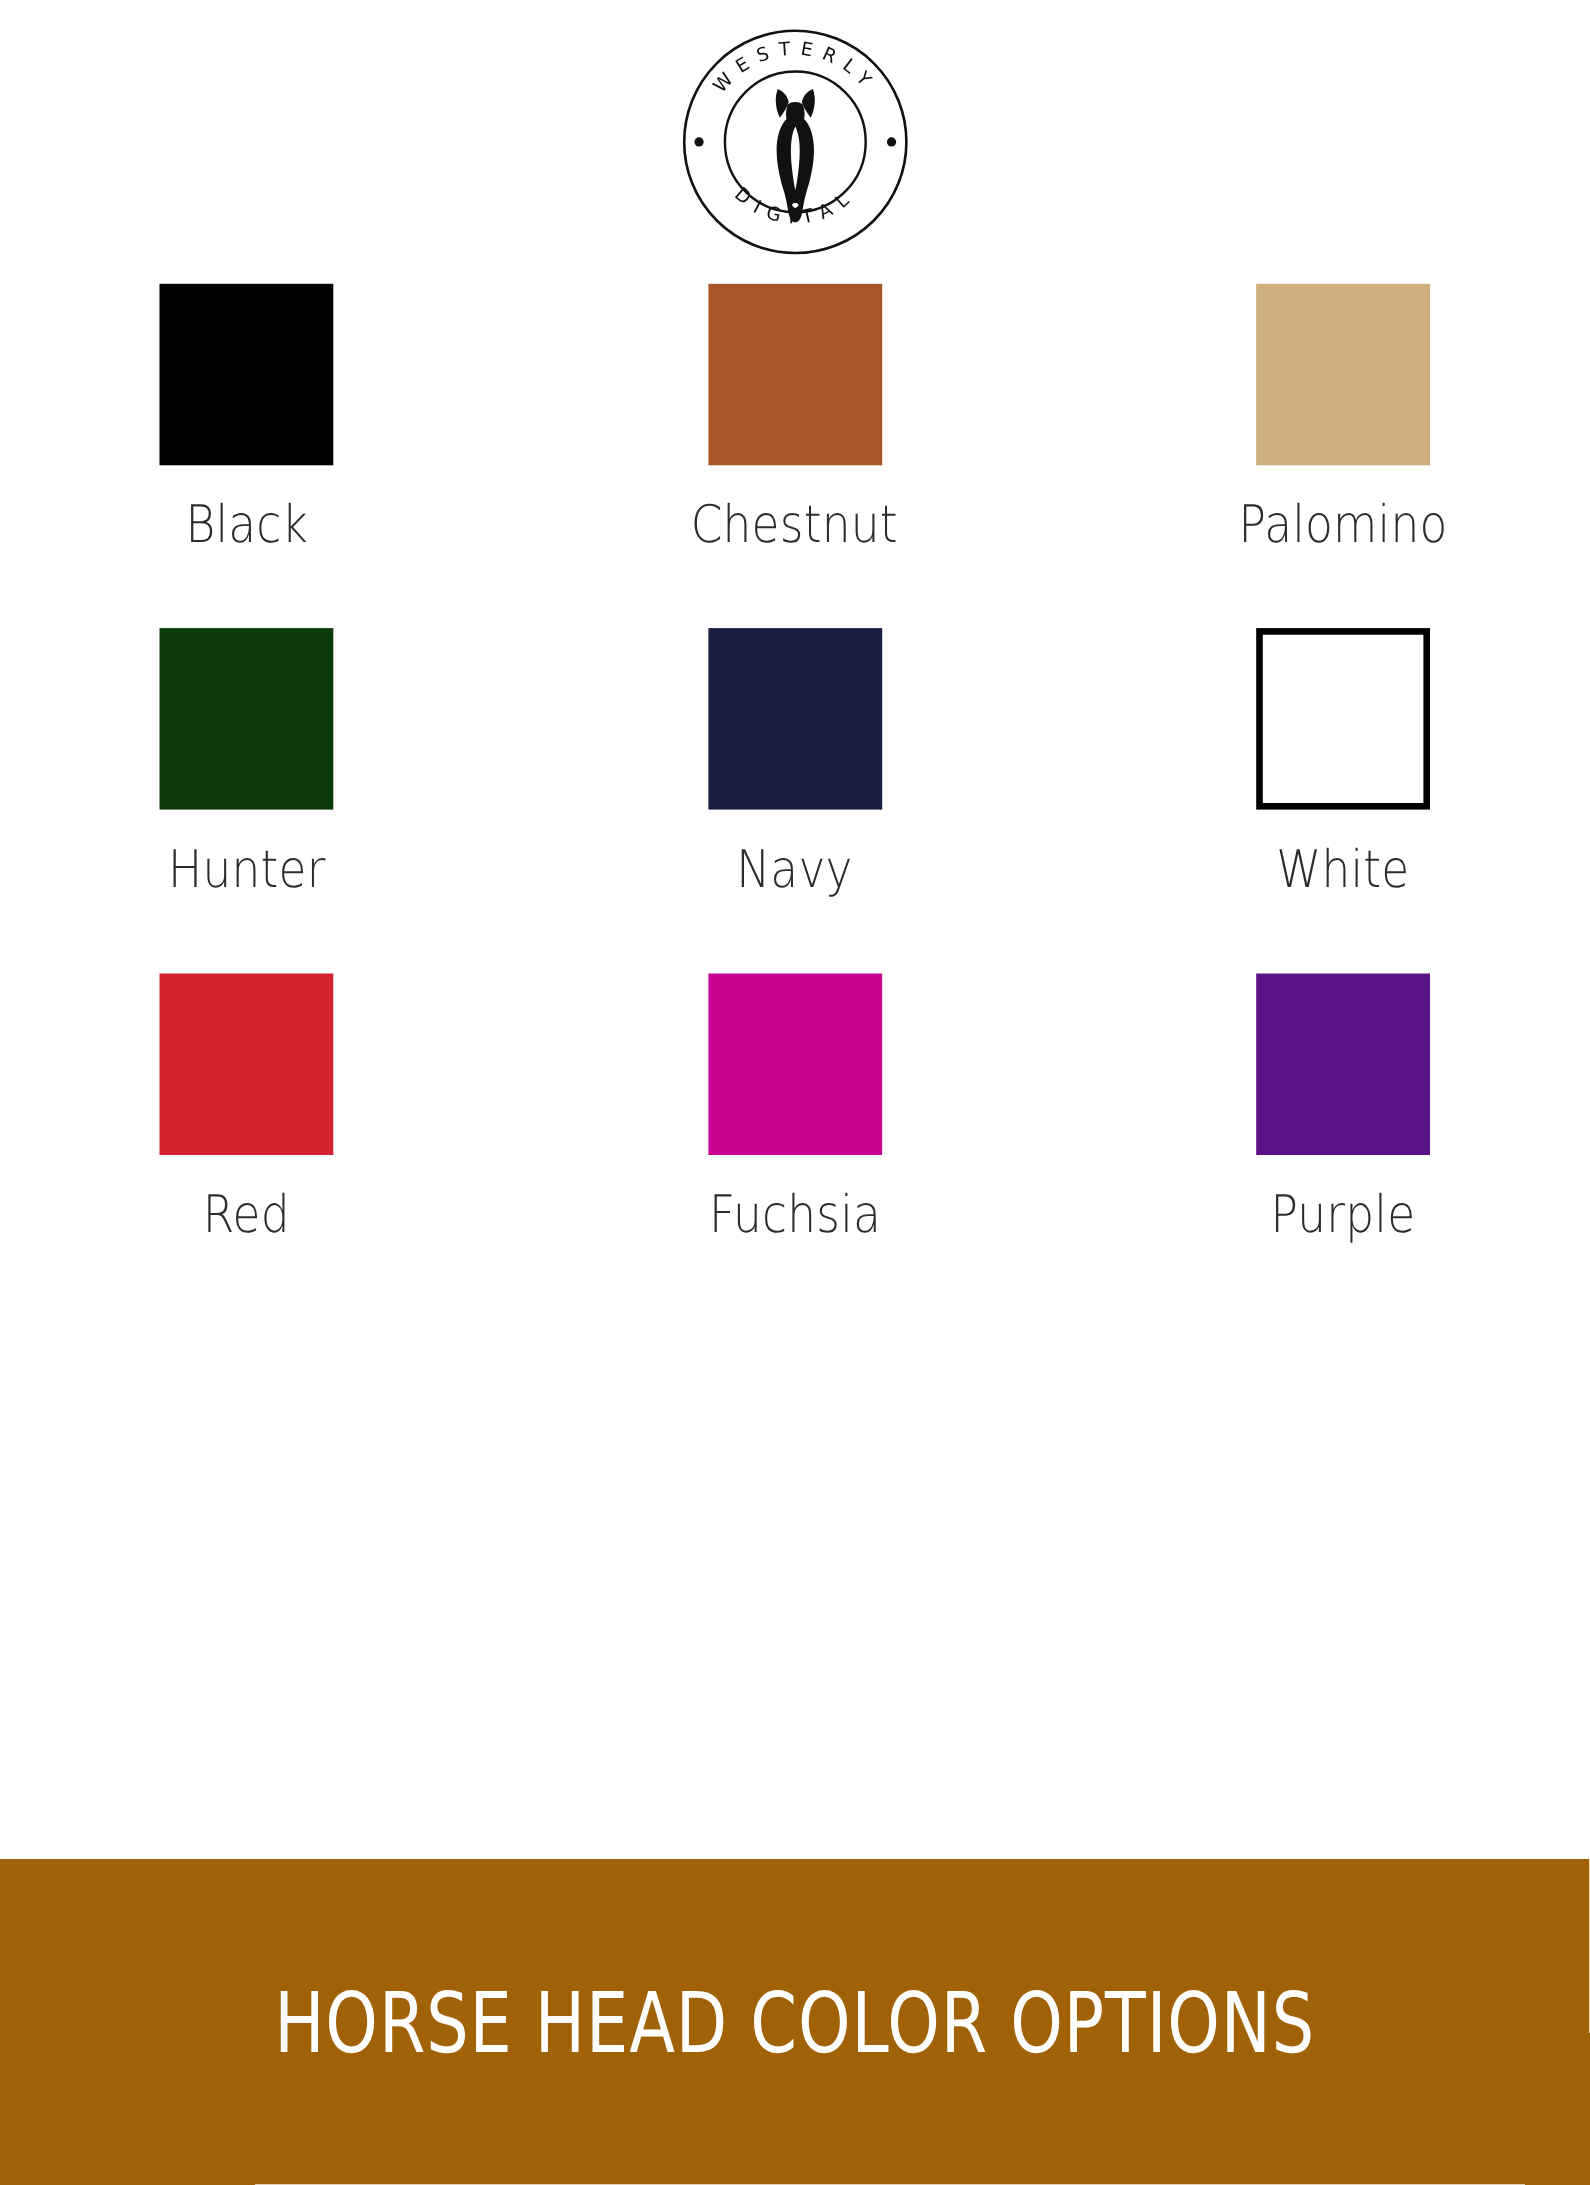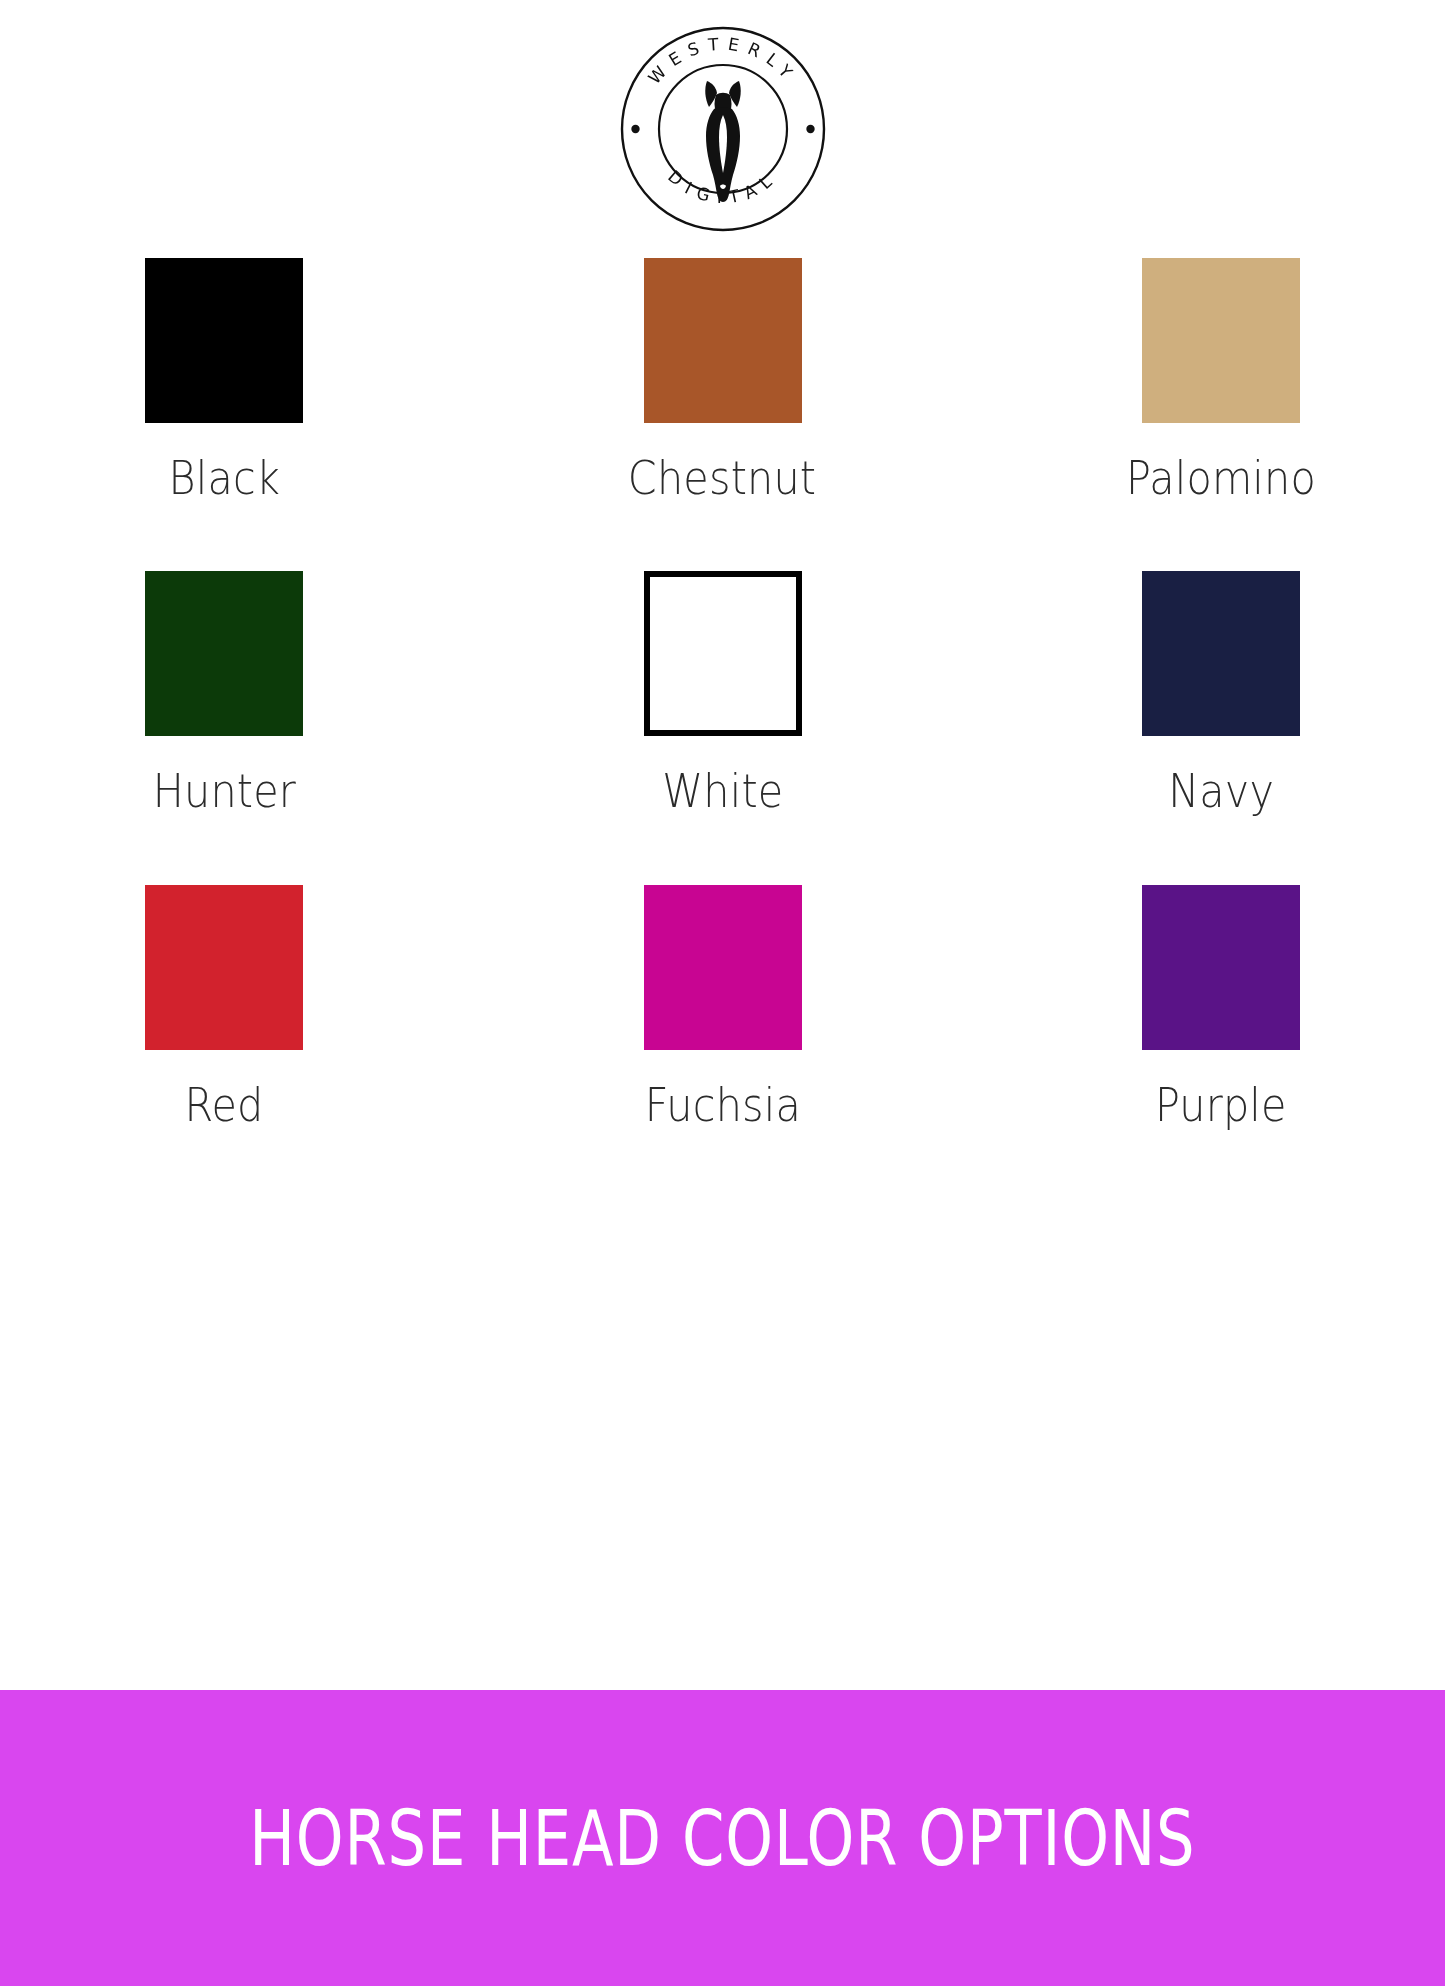--- a/index.html
+++ b/index.html
@@ -181,27 +181,27 @@
         <div class="swatch-label">Palomino</div>
       </div>
     </div>
 
     <div class="grid-row">
       <div class="cell">
         <div class="swatch" style="background: rgb(12, 58, 9);"></div>
         <div class="swatch-label">Hunter</div>
       </div>
       <div class="cell">
+        <div class="swatch" style="background: rgb(25, 31, 67);"></div>
+        <div class="swatch-label">Navy</div>
+      </div>
+      <div class="cell">
         <div class="swatch bordered" style="background: rgb(255, 255, 255);"></div>
         <div class="swatch-label">White</div>
       </div>
-      <div class="cell">
-        <div class="swatch" style="background: rgb(25, 31, 67);"></div>
-        <div class="swatch-label">Navy</div>
-      </div>
     </div>
 
     <div class="grid-row">
       <div class="cell">
         <div class="swatch" style="background: rgb(210, 34, 45);"></div>
         <div class="swatch-label">Red</div>
       </div>
       <div class="cell">
         <div class="swatch" style="background: rgb(200, 5, 146);"></div>
         <div class="swatch-label">Fuchsia</div>
@@ -209,17 +209,17 @@
       <div class="cell">
         <div class="swatch" style="background: rgb(90, 19, 135);"></div>
         <div class="swatch-label">Purple</div>
       </div>
     </div>
 
   </div>
 
   <div class="spacer"></div>
 
-  <div class="footer" style="background: #d946ef;">
+  <div class="footer" style="background: #a16207;">
     <div class="footer-title" style="color: rgb(255, 255, 255);">HORSE HEAD COLOR OPTIONS</div>
   </div>
 
 </div>
 
 </body></html>

